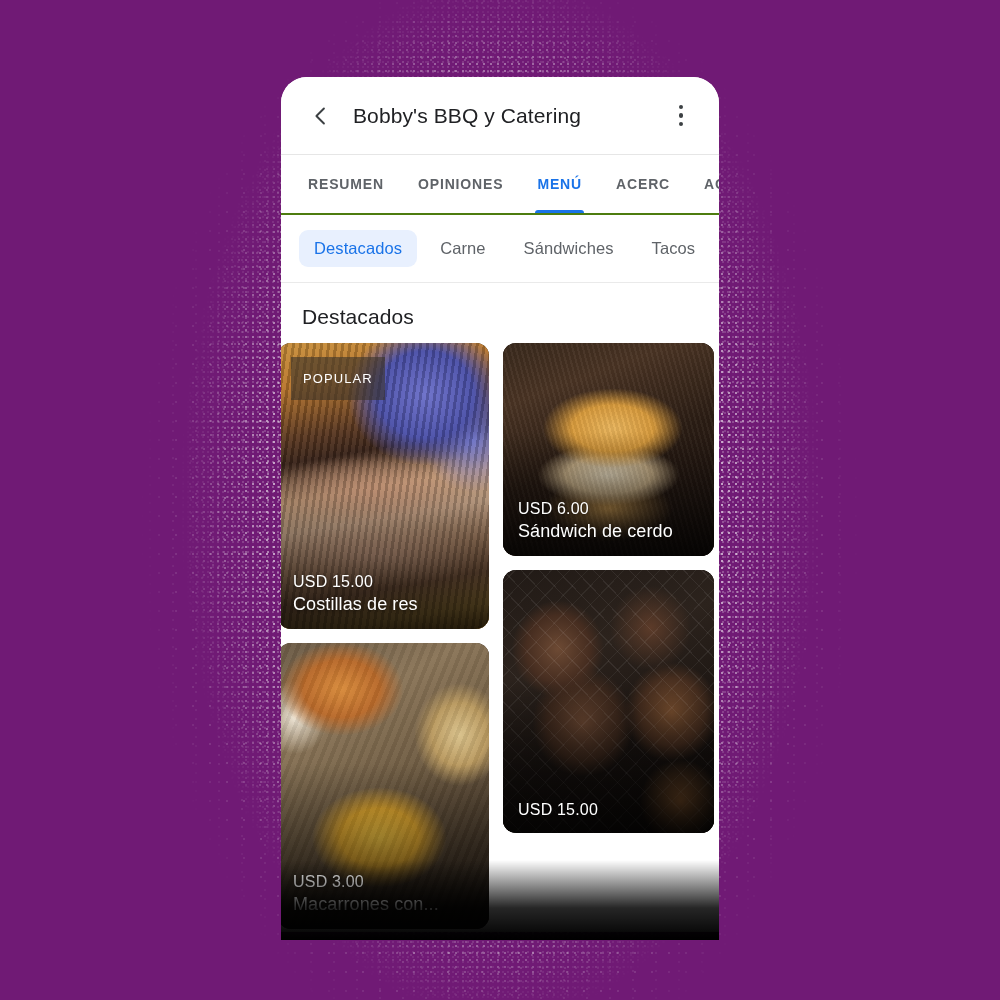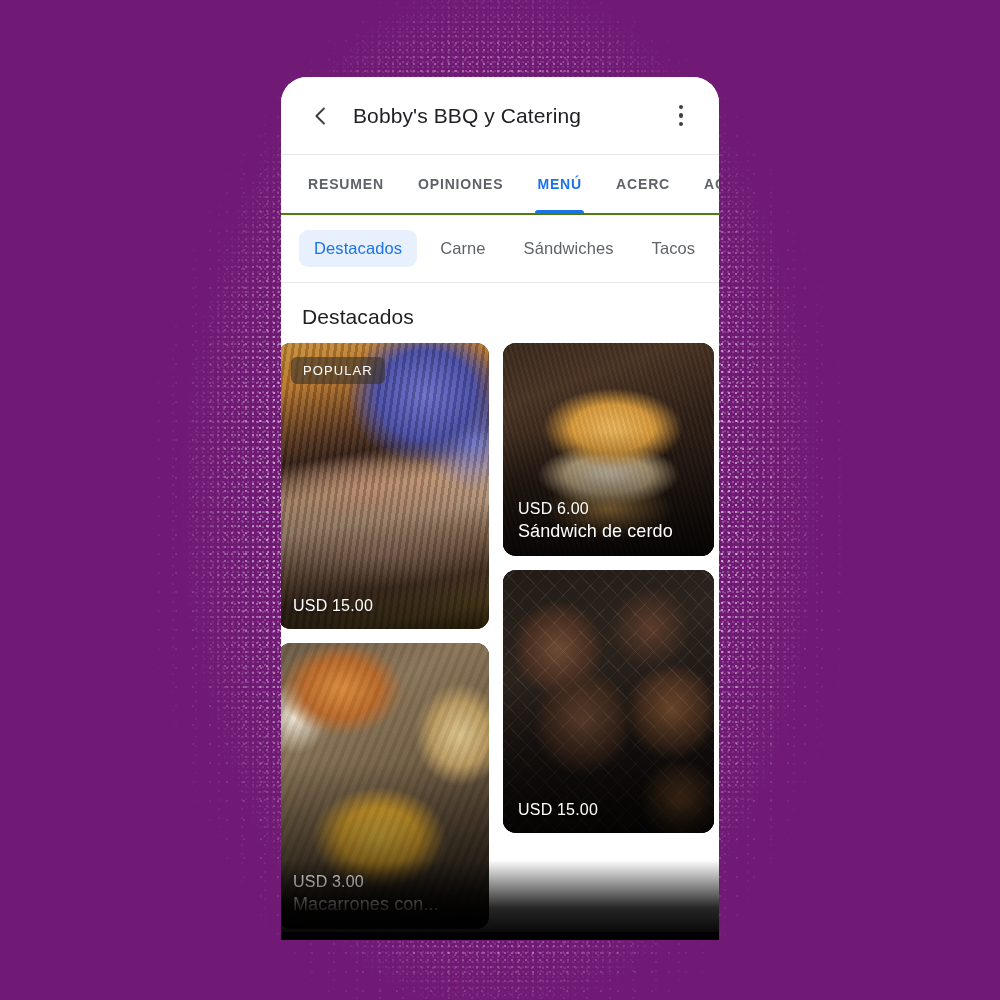--- a/index.html
+++ b/index.html
@@ -231,22 +231,22 @@
     white-space: nowrap;
     text-shadow: 0 1px 3px rgba(0,0,0,.45);
   }
   .badge {
     position: absolute;
     top: 14px; left: 13px;
     background: rgba(60,52,42,.62);
     color: #fff;
     font-size: 13px;
     letter-spacing: 1.1px;
-    padding: 6px 12px;
-    border-radius: 6px;
+    padding: 14px 12px;
+    border-radius: 0;
   }
 
   
   .img-ribs {
     background:
       radial-gradient(ellipse 60% 40% at 70% 18%, #6b6fc9 0%, #4a4fa8 38%, rgba(74,79,168,0) 62%),
       radial-gradient(ellipse 34% 26% at 92% 34%, #7b80d4 0%, rgba(123,128,212,0) 70%),
       linear-gradient(170deg, #c9903c 0%, #b9762c 14%, #5d3a22 30%, #3a241a 38%, #caa07c 50%, #d7b293 60%, #b58a68 72%, #8d6344 82%, #c79a46 92%, #b4842f 100%),
       #7a5a38;
   }
@@ -359,20 +359,21 @@
     <div class="grid">
 
       <div class="col col-left">
 
         <div class="card" style="height:286px">
           <div class="card-media img-ribs"></div>
           <div class="card-scrim"></div>
           <div class="badge">POPULAR</div>
           <div class="card-text">
             <div class="card-price">USD 15.00</div>
+            <div class="card-name">Costillas de res</div>
           </div>
         </div>
 
         <div class="card" style="height:286px">
           <div class="card-media img-mac"></div>
           <div class="card-scrim"></div>
           <div class="card-text">
             <div class="card-price">USD 3.00</div>
             <div class="card-name">Macarrones con...</div>
           </div>

